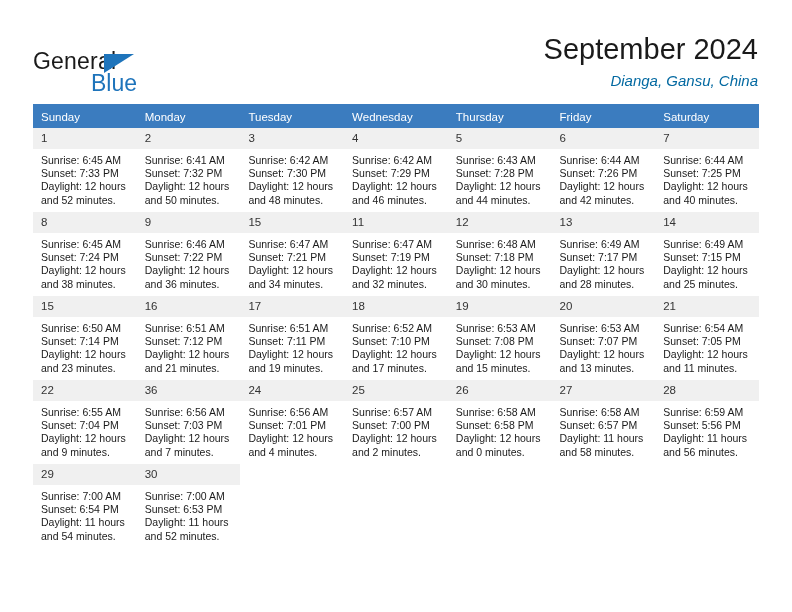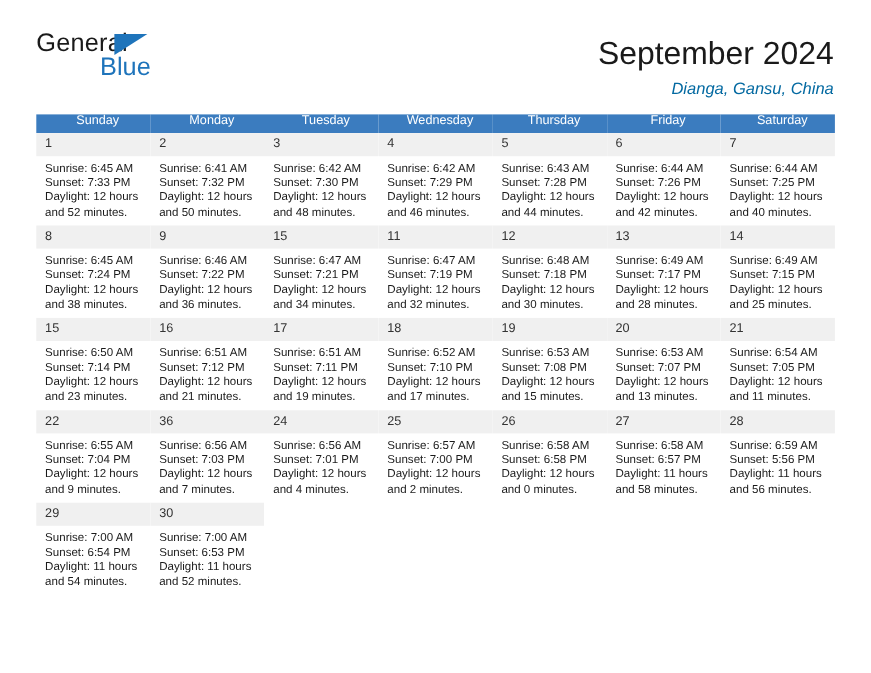--- a/index.html
+++ b/index.html
@@ -24,21 +24,21 @@
   
   .topbar {
     position: absolute;
     left: 0; top: 0;
     width: 792px;
     height: 98px;
   }
   .logo {
     position: absolute;
     left: 33px;
-    top: 25px;
+    top: 48px;
     width: 200px;
     height: 52px;
   }
   .logo-general {
     position: absolute;
     left: 0; top: 0;
     font-size: 23px;
     letter-spacing: 0.2px;
     color: #1a1a1a;
     font-family: "Liberation Sans", sans-serif;
@@ -94,22 +94,22 @@
   table.cal-table {
     border-collapse: collapse;
     table-layout: fixed;
     width: 726px;
   }
   table.cal-table th {
     background: #3b7cbf;
     color: #ffffff;
     font-size: 11.5px;
     font-weight: normal;
-    text-align: center;
-    padding: 0 0 5px 8px;
+    text-align: left;
+    padding: 7px 0 5px 8px;
     height: 11px;
     border: none;
   }
   table.cal-table td {
     width: 103.71px;
     vertical-align: top;
     padding: 0;
     border: none;
     background: #ffffff;
   }

